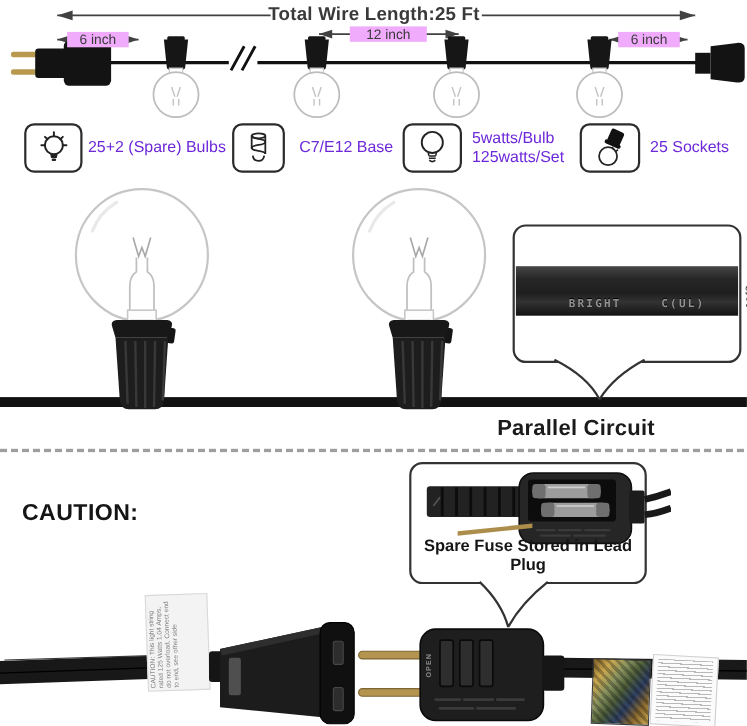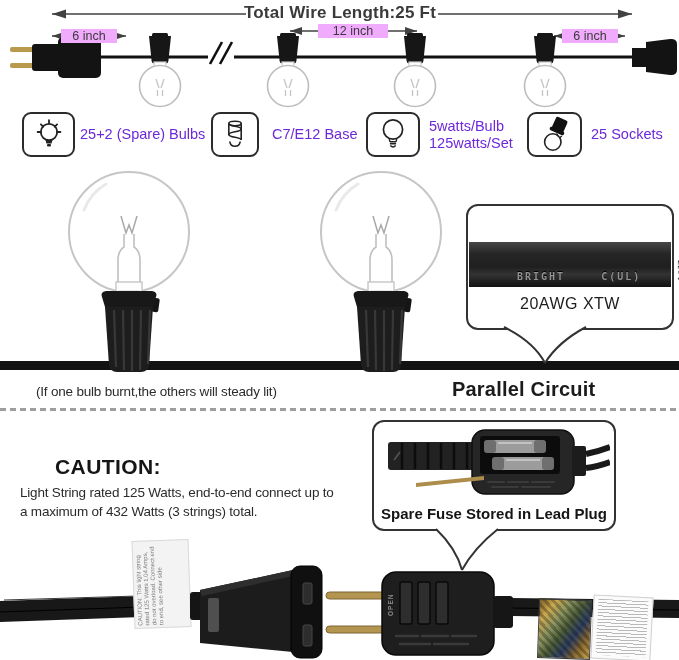--- a/index.html
+++ b/index.html
@@ -17,21 +17,21 @@
              display:flex;align-items:flex-end;justify-content:space-between;
              padding:0 12px 5px 12px;box-sizing:border-box;}
   .emboss{font-family:"DejaVu Sans Mono",monospace;font-weight:bold;font-size:10px;
           letter-spacing:2px;color:#929292;text-shadow:0 -1px 0 #000;padding-left:36px;}
   .gauge{position:absolute;left:0;right:0;top:89px;text-align:center;font-size:16px;
          font-weight:500;color:#1d1d1d;letter-spacing:.5px;}
   .bignote{font-size:13.5px;letter-spacing:-.2px;color:#2b2b2b;}
   .circuit{font-size:20px;font-weight:700;color:#1b1b1b;letter-spacing:.2px;}
   .dashline{position:absolute;left:0;top:408px;width:679px;height:2.6px;
             background:repeating-linear-gradient(90deg,#9e9e9e 0 6px,transparent 6px 10px);}
-  .cautionT{font-size:21px;font-weight:800;color:#151515;letter-spacing:.4px;margin-left:35px;}
+  .cautionT{font-size:21px;font-weight:800;color:#151515;letter-spacing:.4px;}
   .cautionB{font-size:13.5px;line-height:19px;letter-spacing:-.2px;color:#2b2b2b;white-space:pre-line;}
   .fuselabel{position:absolute;left:0;right:0;bottom:7px;text-align:center;
              font-size:15px;font-weight:700;color:#151515;}
   .wraptag{position:absolute;left:133px;top:540px;width:57px;height:88px;background:#f3f3f3;
            border:1px solid #d9d9d9;transform:rotate(-2deg);overflow:hidden;box-sizing:border-box;}
   .wraptag-inner{writing-mode:vertical-rl;transform:rotate(180deg);font-size:6px;line-height:7px;
                  color:#7d7d7d;padding:2px;height:82px;}
   .opentag{writing-mode:vertical-rl;transform:rotate(180deg);font-size:6.5px;font-weight:bold;
            color:#8a8a8a;letter-spacing:1px;}
   .holotag{position:absolute;left:538px;top:599px;width:53px;height:60px;transform:rotate(2deg);
@@ -175,37 +175,33 @@
     <use href="#gbulb" transform="translate(66,0)"></use>
     <use href="#gbulb" transform="translate(318,0)"></use>
   </svg>
 
   <div class="callout" style="left:466px;top:204px;width:208px;height:126px;">
     <div class="wirephoto">
       <span class="emboss">BRIGHT</span>
       <span class="emboss">C(UL)</span>
       <span class="emboss">SPT-1W</span>
     </div>
-    <div class="gauge">20AWG XTW</div>
   </div>
   <svg class="abs" style="left:488px;top:326px;" width="116" height="42" viewBox="0 0 116 42">
     <polygon points="16,0 98,0 57,37" fill="#ffffff"></polygon>
     <path d="M16,1 Q46,16 57,37 M98,1 Q70,16 57,37" stroke="#333" stroke-width="2" fill="none"></path>
   </svg>
 
-  <div class="abs bignote" style="left:36px;top:384px;">(If one bulb burnt,the others will steady lit)</div>
   <div class="abs circuit" style="left:452px;top:378px;">Parallel Circuit</div>
 
   <div class="dashline"></div>
 
   <div class="abs cautionT" style="left:20px;top:455px;">CAUTION:</div>
-  <div class="abs cautionB" style="left:20px;top:483px;width:345px;">Light String rated 125 Watts, end-to-end connect up to
-a maximum of 432 Watts  (3 strings) total.</div>
-
-  <div class="callout" style="left:372px;top:420px;width:244px;height:111px;">
+
+  <div class="callout" style="left:372px;top:420px;width:216px;height:111px;">
     <svg class="abs" style="left:6px;top:4px;" width="230" height="74" viewBox="0 0 230 74">
 
       <rect x="8" y="16" width="88" height="28" rx="3" fill="#222"></rect>
       <path d="M22,17 v26 M35,17 v26 M48,17 v26 M61,17 v26 M74,17 v26 M87,17 v26" stroke="#0c0c0c" stroke-width="2.5"></path>
       <path d="M14,34 l6,-8" stroke="#555" stroke-width="1.5"></path>
 
       <rect x="92" y="4" width="102" height="64" rx="13" fill="#262626" stroke="#0f0f0f" stroke-width="1.5"></rect>
       <rect x="100" y="10" width="80" height="38" rx="3" fill="#0c0c0c"></rect>
 
       <g>

